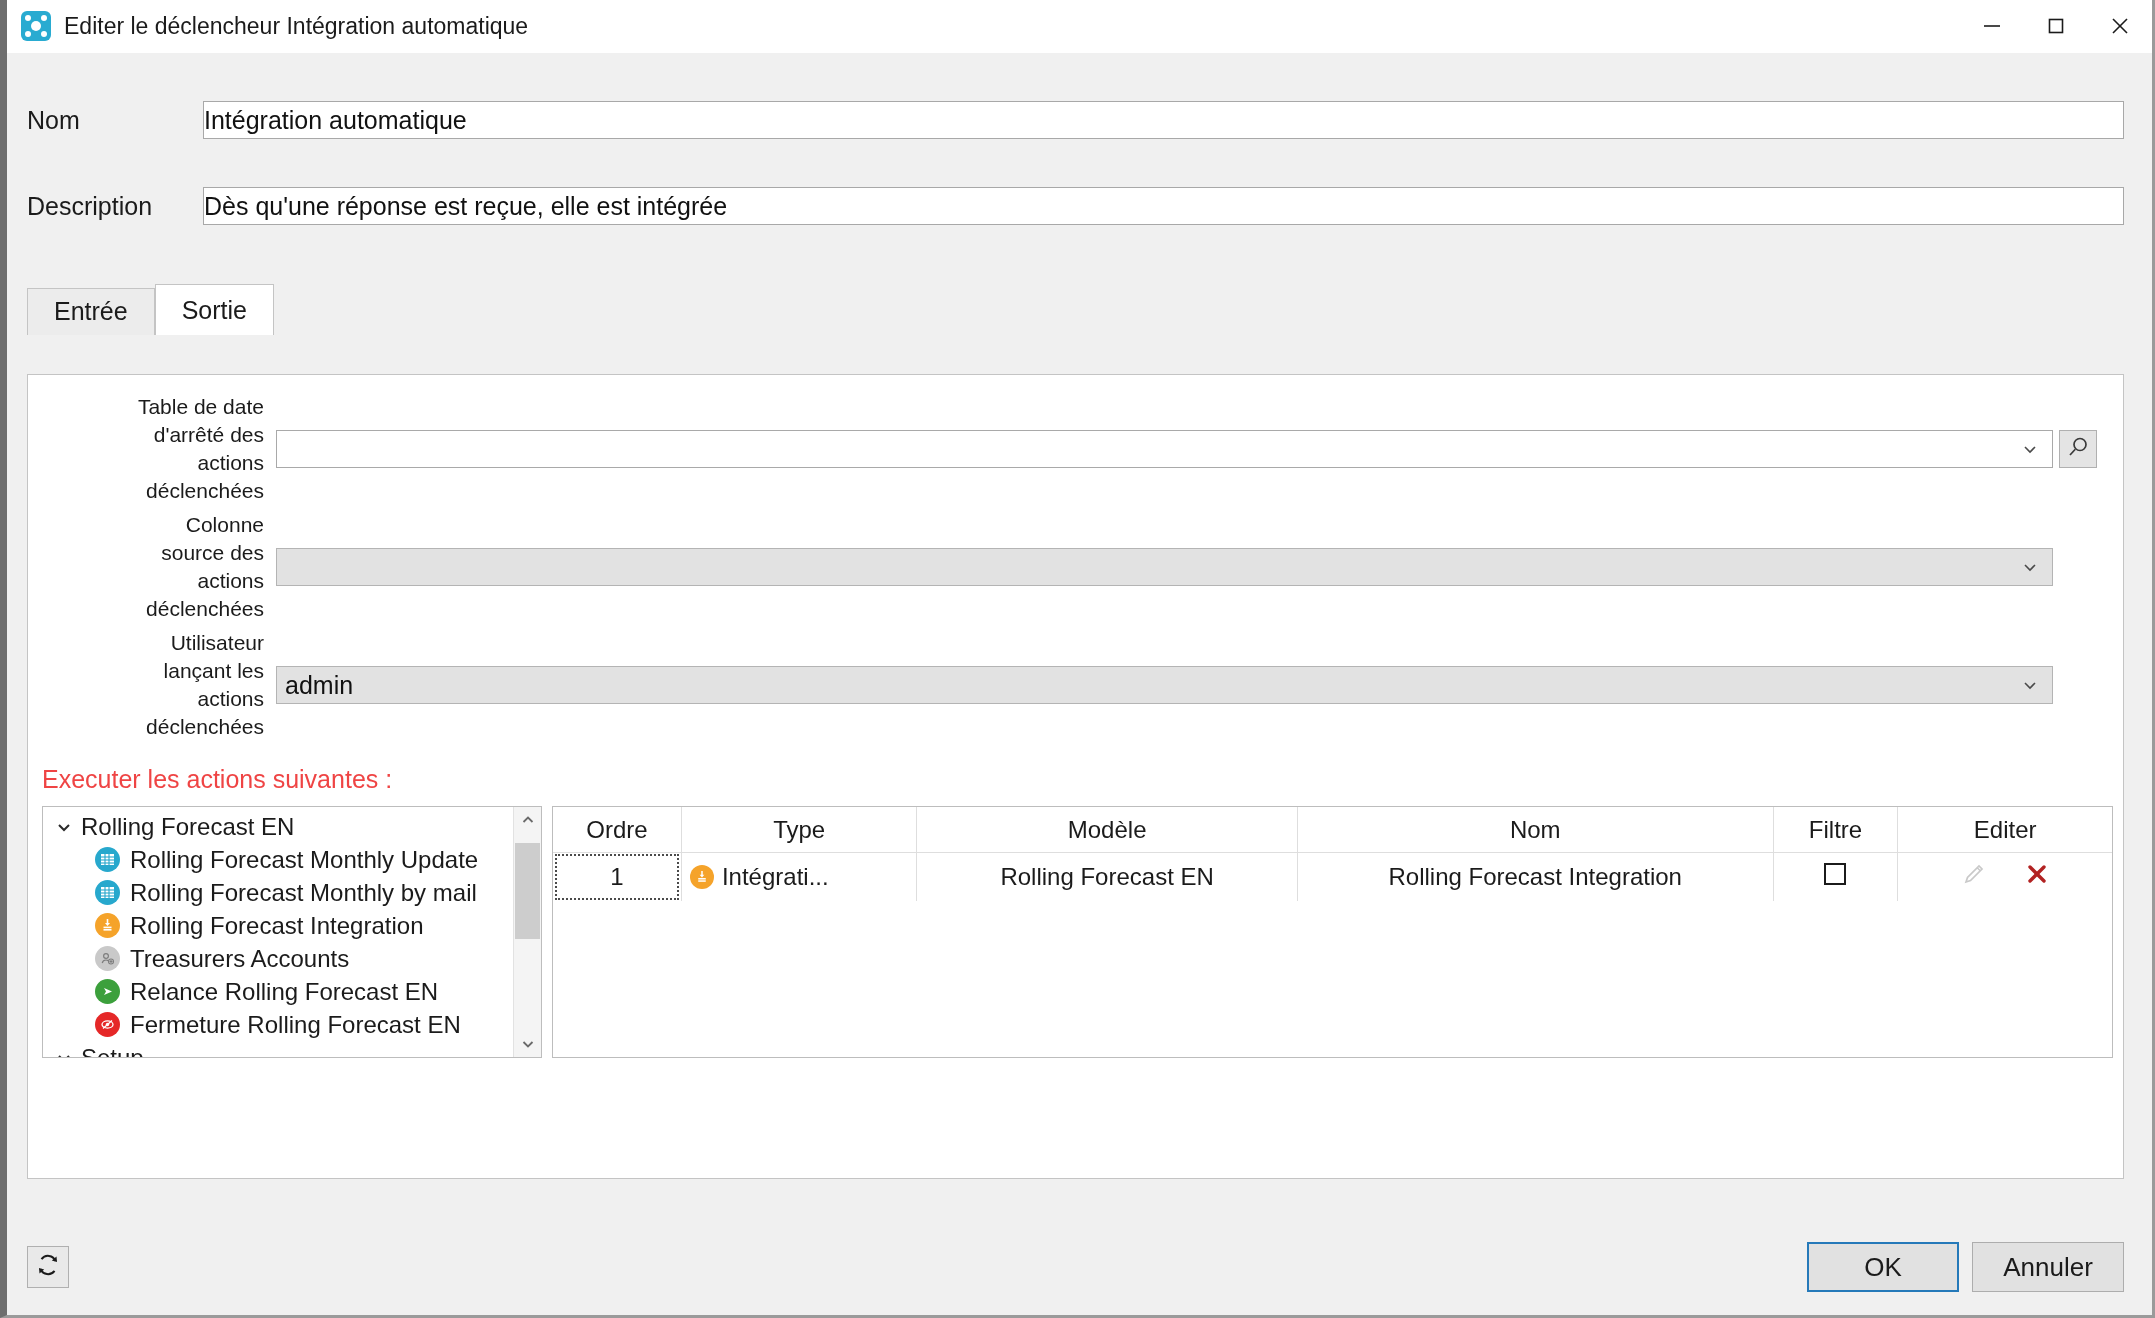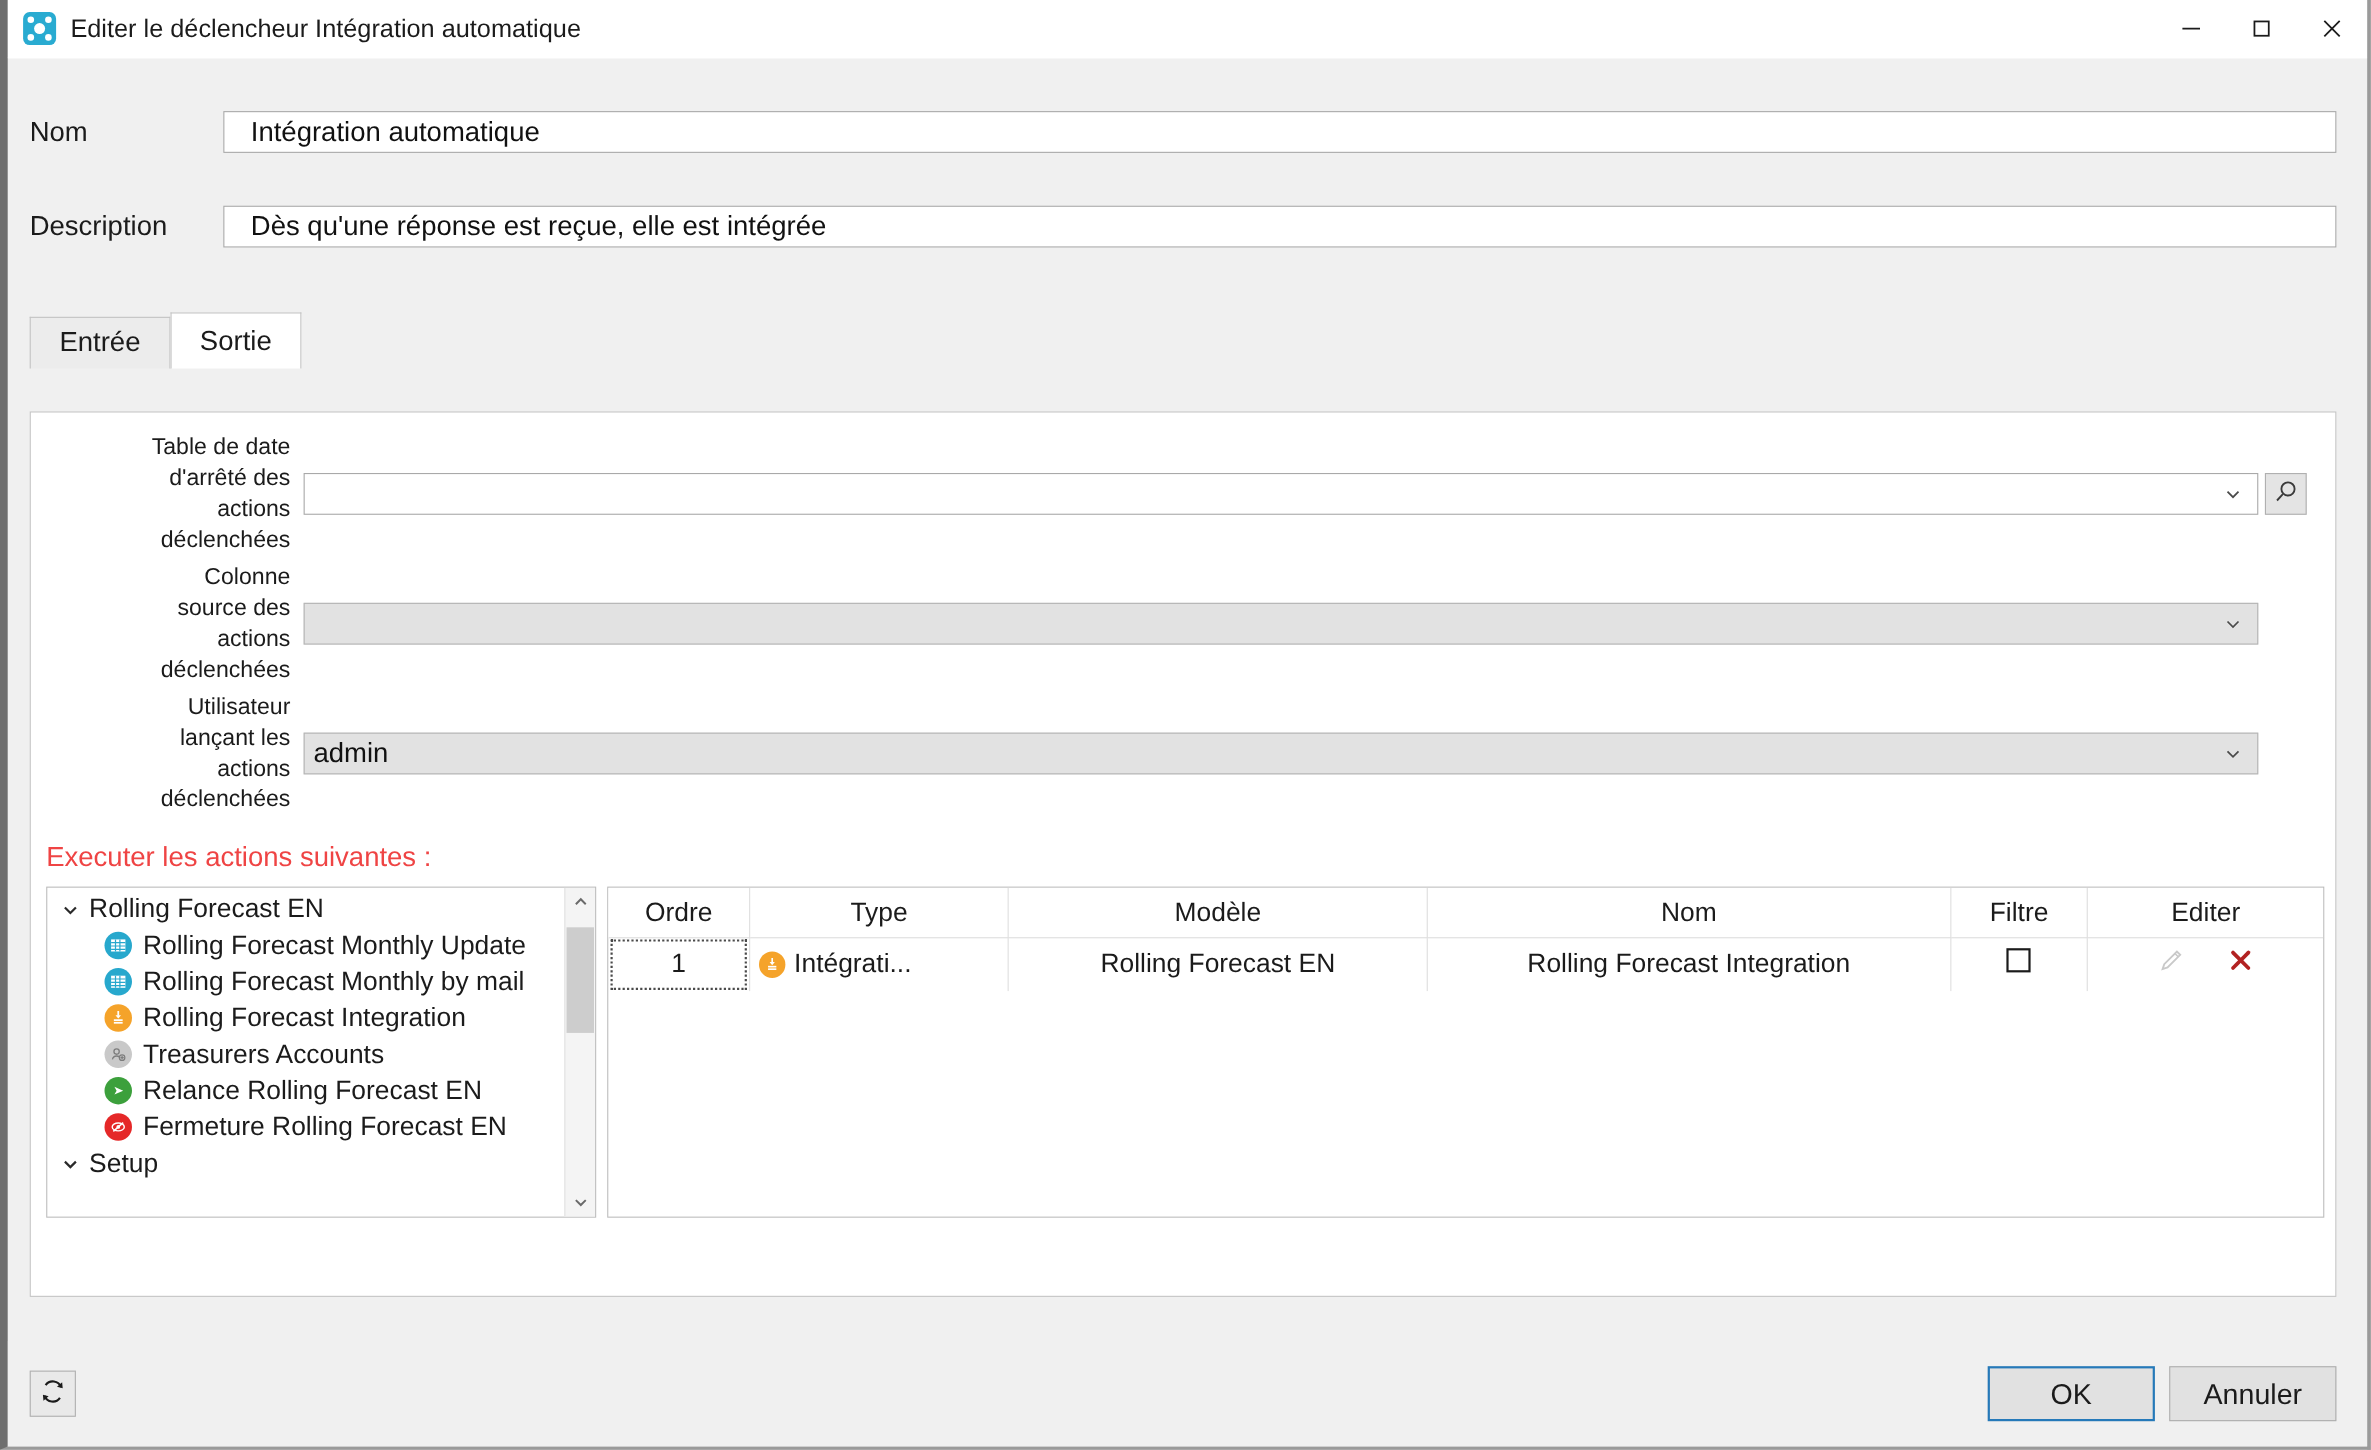--- a/index.html
+++ b/index.html
@@ -87,21 +87,21 @@
     color: #1b1b1b;
     padding-left: 20px;
     box-sizing: border-box;
   }
   .field-row input.txt {
     flex: 1 1 auto;
     height: 38px;
     font-size: 25px;
     font-family: "Liberation Sans", sans-serif;
     color: #111;
-    padding: 0 24px;
+    padding: 0 0;
     border: 1px solid #a8a8a8;
     background: #ffffff;
     box-sizing: border-box;
     outline: none;
   }
 
   
   .tabstrip {
     margin: 18px 0 0 20px;
     display: flex;
@@ -196,21 +196,21 @@
   .exec-label {
     font-size: 25px;
     color: #ef4444;
     margin: 24px 0 10px 14px;
   }
 
   
   .split {
     display: flex;
     margin: 12px 10px 0 14px;
-    height: 301px;
+    height: 252px;
   }
 
   .tree-wrap {
     width: 500px;
     flex: 0 0 500px;
     border: 1px solid #bdbdbd;
     background: #ffffff;
     display: flex;
     box-sizing: border-box;
     overflow: hidden;

